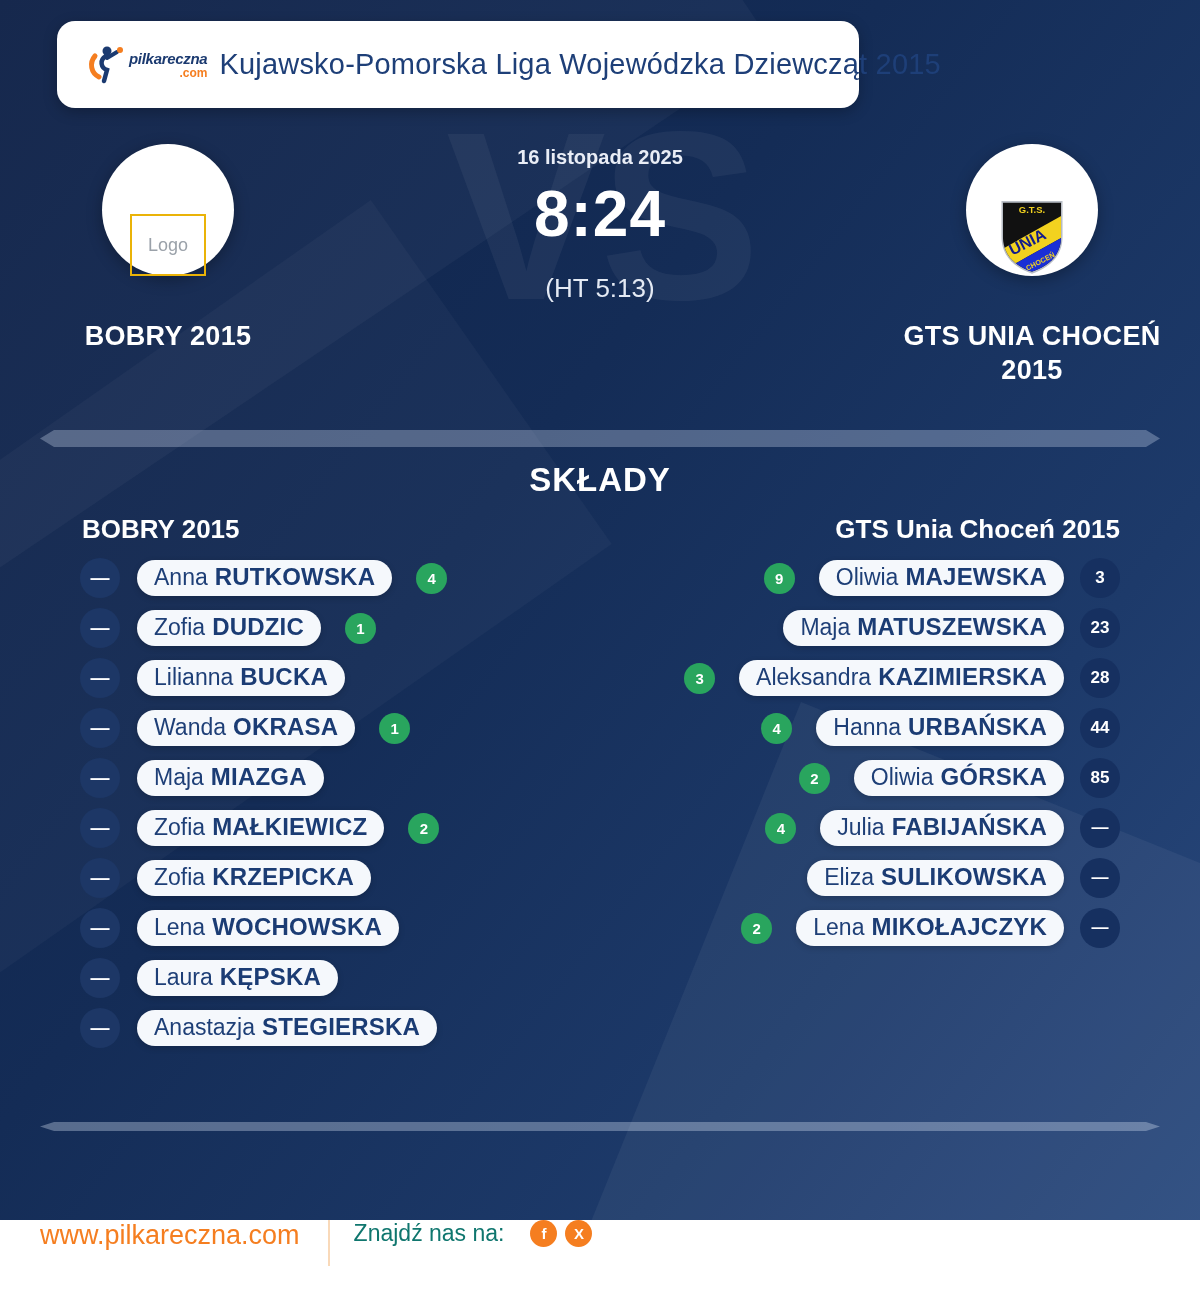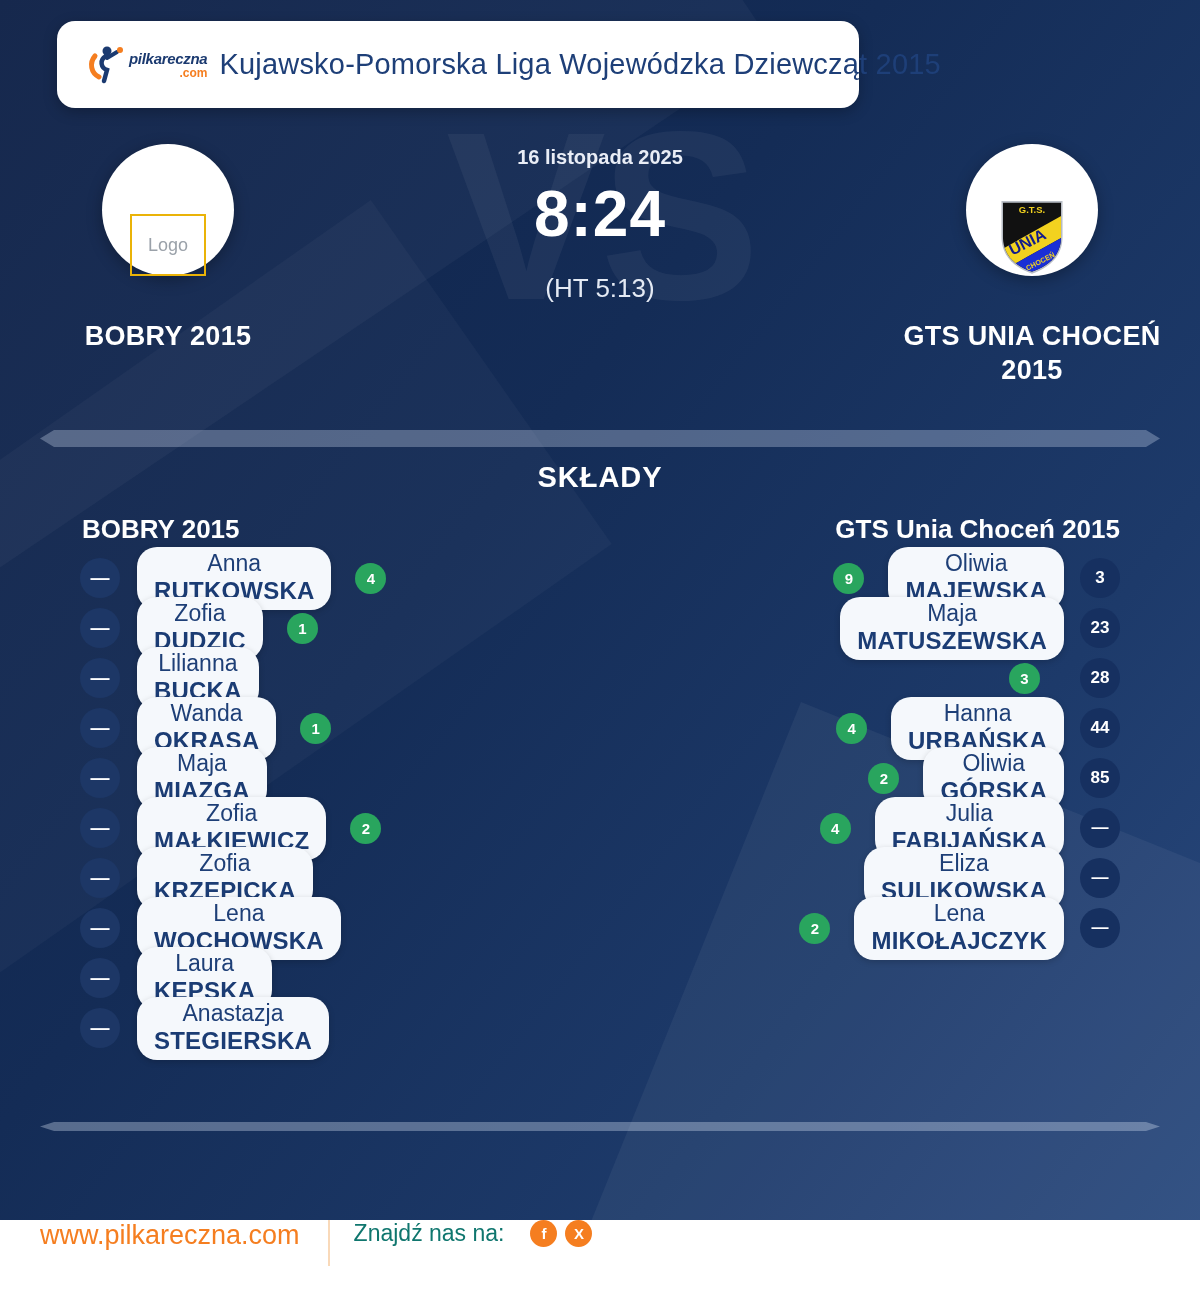--- a/index.html
+++ b/index.html
@@ -70,21 +70,21 @@
   .divider{
     position:absolute; left:40px; width:1120px;
     background:rgba(202,215,238,0.33);
     clip-path:polygon(0 50%, 14px 0, calc(100% - 14px) 0, 100% 50%, calc(100% - 14px) 100%, 14px 100%);
   }
   .divider.top{ top:430px; height:17px; }
   .divider.bottom{ top:1122px; height:9px; background:rgba(214,226,244,0.35); }
 
   .sklady-title{
     position:absolute; left:0; right:0; top:461px; text-align:center;
-    color:#ffffff; font-size:29px; font-weight:bold; letter-spacing:1px;
+    color:#ffffff; font-size:33px; font-weight:bold; letter-spacing:1px;
   }
   .col-header{ position:absolute; top:514px; color:#ffffff; font-size:26px; font-weight:bold; }
   .col-header.home{ left:82px; }
   .col-header.away{ right:80px; text-align:right; }
 
   
   .roster{ position:absolute; top:553px; display:flex; flex-direction:column; }
   .roster.home{ left:80px; align-items:flex-start; }
   .roster.away{ right:80px; align-items:flex-end; }
   .row{ height:50px; display:flex; align-items:center; }
@@ -92,23 +92,22 @@
   .num-circle{
     width:40px; height:40px; border-radius:50%; flex:0 0 auto;
     display:flex; align-items:center; justify-content:center;
     color:#ffffff; font-weight:bold; font-size:17px;
   }
   .roster.home .num-circle{ background:#1d3766; margin-right:17px; font-size:19px; }
   .roster.away .num-circle{ background:#163060; margin-left:16px; }
 
   .pill{
     background:#f5f8fc; border-radius:20px; padding:3px 17px 5px;
-    display:flex; align-items:center; white-space:nowrap;
+    display:flex; align-items:center; gap:7px; white-space:nowrap;
     box-shadow:0 2px 6px rgba(0,0,0,0.18);
-    flex-direction:column;
   }
   .pill .first{ color:#1e3f77; font-size:23px; }
   .pill .last{ color:#1b3c74; font-size:24px; font-weight:bold; letter-spacing:0.2px; }
 
   .goal-badge{
     width:31px; height:31px; border-radius:50%; background:#29a55e; flex:0 0 auto;
     display:flex; align-items:center; justify-content:center;
     color:#ffffff; font-weight:bold; font-size:15px;
   }
   .roster.home .goal-badge{ margin-left:24px; }
@@ -298,20 +297,24 @@
 
     <div class="pill">
       <span class="first">Maja</span>
       <span class="last">MATUSZEWSKA</span>
     </div>
     <div class="num-circle">23</div>
   </div>
 
   <div class="row">
     <div class="goal-badge optional">3</div>
+    <div class="pill">
+      <span class="first">Aleksandra</span>
+      <span class="last">KAZIMIERSKA</span>
+    </div>
     <div class="num-circle">28</div>
   </div>
 
   <div class="row">
     <div class="goal-badge optional">4</div>
     <div class="pill">
       <span class="first">Hanna</span>
       <span class="last">URBAŃSKA</span>
     </div>
     <div class="num-circle">44</div>

